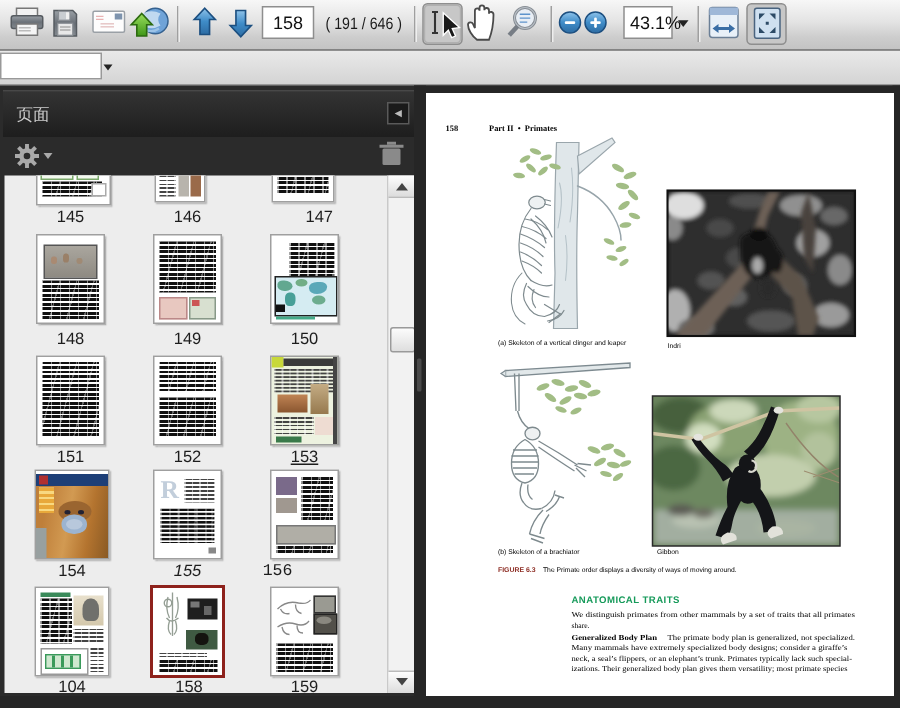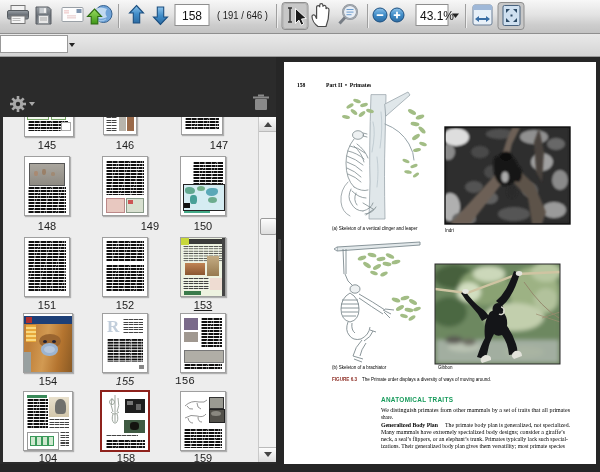--- a/index.html
+++ b/index.html
@@ -148,20 +148,24 @@
         <path d="M510.5 14.5 h2 v2 h-2 z"></path>
       </g>
     </g>
   </svg>
   </div>
 
   <div class="abs" id="tb2"></div>
   <div class="abs" style="left:0;top:35px;width:66px;height:16px;background:#fff;border:1px solid #999;"></div>
   <div class="abs" style="left:69px;top:43px;width:0;height:0;border-left:3.5px solid transparent;border-right:3.5px solid transparent;border-top:4px solid #222;"></div>
 
+  <div class="abs" id="phead">
+      <span style="position:absolute;left:9px;top:8px;">页面</span>
+    <span style="position:absolute;right:5px;top:7px;width:13px;height:13px;background:#1a1a1a;border:1px solid #5a5a5a;color:#bbb;font-size:8px;text-align:center;line-height:13px;">◄</span>
+  </div>
   <div class="abs" id="gearrow">
     <svg width="276" height="26" viewBox="0 0 276 26">
       <g fill="#a9a9a9">
         <circle cx="16" cy="13" r="5.2"></circle>
         <g stroke="#a9a9a9" stroke-width="2.6">
           <line x1="16" y1="5" x2="16" y2="21"></line>
             <line x1="8" y1="13" x2="24" y2="13"></line>
           <line x1="10.3" y1="7.3" x2="21.7" y2="18.7"></line>
             <line x1="21.7" y1="7.3" x2="10.3" y2="18.7"></line>
         </g>
@@ -292,23 +296,23 @@
         <path d="M2 10 Q8 4 16 6 Q22 7 24 4 M4 10 q2 4 6 3 M14 7 q0 5 4 6 M2 22 Q8 18 14 20 q6 2 9 -2 M5 22 q1 5 5 5 M15 21 q0 5 4 5" stroke="#888" stroke-width=".9" fill="none"></path>
       </svg>
       <div class="abs" style="left:28px;top:5px;width:13px;height:10px;background:#9a9a92;border:1px solid #333;"></div>
       <div class="abs" style="left:28px;top:17px;width:14px;height:12px;background:#52504a;border:1px solid #222;"></div>
       <div class="abs" style="left:30px;top:19px;width:10px;height:5px;background:#8a8880;border-radius:50%;"></div>
       <div class="txt" style="left:3px;top:37px;width:38px;height:19px;"></div>
     </div>
 
     <div class="tlabel" style="left:21px;top:22px;">145</div>
     <div class="tlabel" style="left:99px;top:22px;">146</div>
-    <div class="tlabel" style="left:193px;top:22px;">147</div>
+    <div class="tlabel" style="left:173px;top:22px;text-align:right;">147</div>
     <div class="tlabel" style="left:21px;top:103px;">148</div>
-    <div class="tlabel" style="left:110px;top:103px;text-align:right;">149</div>
+    <div class="tlabel" style="left:99px;top:103px;">149</div>
     <div class="tlabel" style="left:177px;top:103px;">150</div>
     <div class="tlabel" style="left:21px;top:182px;">151</div>
     <div class="tlabel" style="left:99px;top:182px;">152</div>
     <div class="tlabel" style="left:177px;top:182px;text-decoration:underline;">153</div>
     <div class="tlabel" style="left:22px;top:258px;">154</div>
     <div class="tlabel" style="left:99px;top:258px;font-style:italic;">155</div>
     <div class="tlabel" style="left:159px;top:258px;font-family:Liberation Mono, monospace;">156</div>
     <div class="tlabel" style="left:22px;top:335px;">104</div>
     <div class="tlabel" style="left:100px;top:335px;">158</div>
     <div class="tlabel" style="left:177px;top:335px;">159</div>

